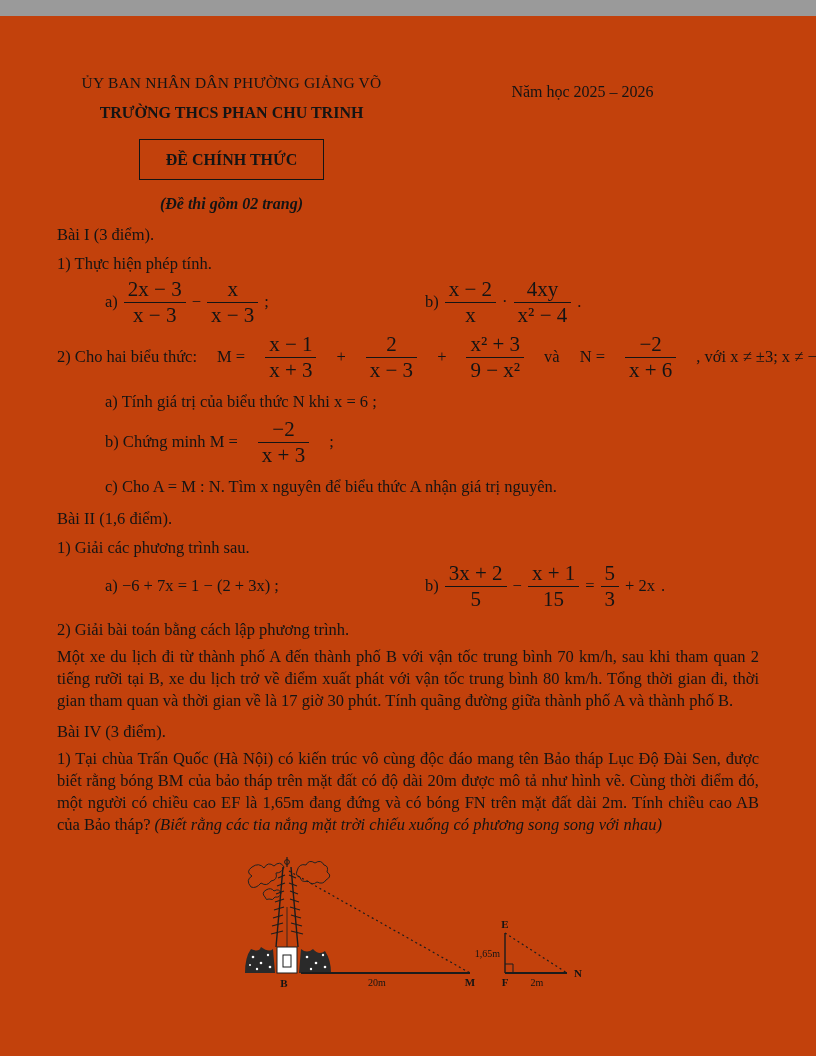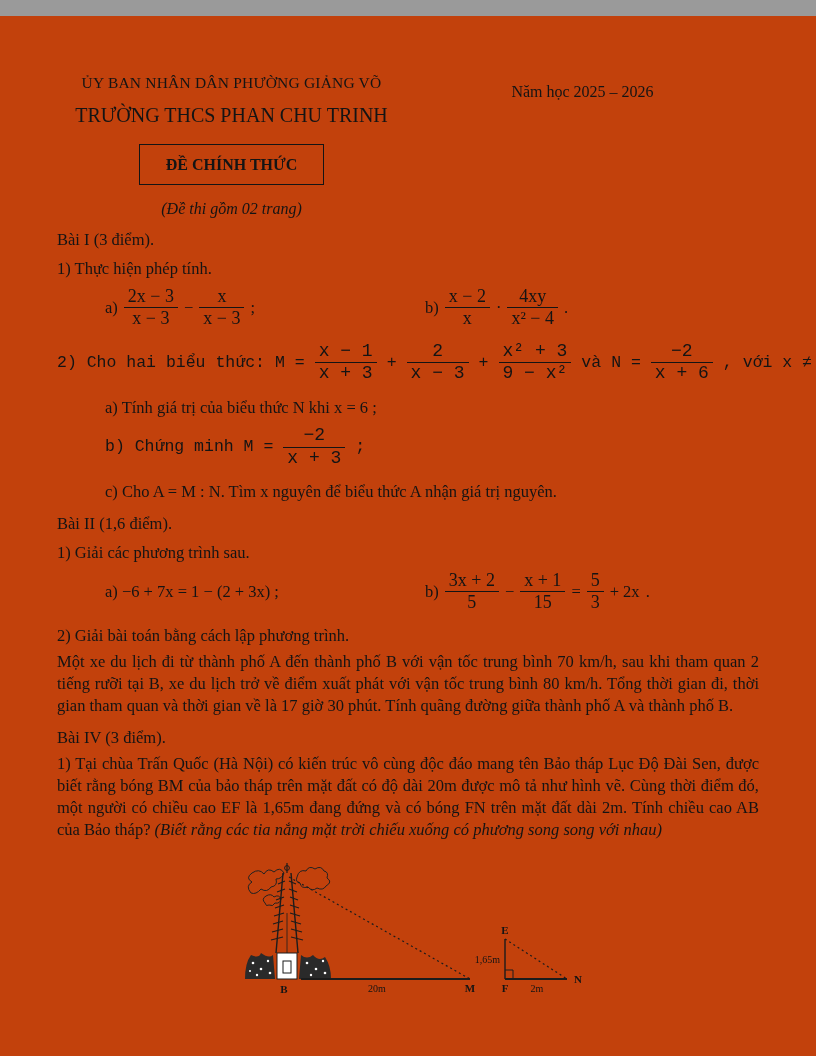--- a/index.html
+++ b/index.html
@@ -16,45 +16,45 @@
     padding:57px 57px 0 57px;
     overflow:hidden;
   }
   .italic { font-style:italic; }
 
   
   .header { display:flex; justify-content:space-between; }
   .header-left  { width:352px; text-align:center; }
   .header-right { width:356px; text-align:center; }
   .org-line    { font-size:15.5px; letter-spacing:.2px; white-space:nowrap; }
-  .school-line { font-size:20px; font-weight:normal; margin-top:9px; white-space:nowrap; }
+  .school-line { font-size:16px; font-weight:bold; margin-top:9px; white-space:nowrap; }
   .official-box{
     display:inline-block; border:1.6px solid #141414;
     padding:9px 26px; margin-top:15px;
     font-weight:bold; font-size:16px; white-space:nowrap;
   }
-  .page-note { font-style:italic; font-size:16px; margin-top:13px; }
+  .page-note { font-style:italic; font-size:16px; margin-top:13px;font-weight:bold; }
   .exam-title   { font-weight:bold; font-size:17.5px; white-space:nowrap; }
   .subject-line { font-weight:bold; font-size:17px; margin-top:9px; }
   .year-line    { font-weight:normal; font-size:16px; margin-top:8px; }
   .time-line    { font-style:italic; font-size:16px; margin-top:6px; }
 
   
   .section-title { font-weight:normal; margin-top:10px; }
   .q-line  { margin-top:7px; }
   .indent  { margin-left:48px; }
 
   .eq-row { position:relative; height:52px; margin-top:2px; }
   .eq-a, .eq-b { position:absolute; top:0; height:100%; display:flex; align-items:center; gap:6px; white-space:nowrap; }
   .eq-a { left:48px; }
   .eq-b { left:368px; }
 
-  .mline { display:flex; align-items:center; gap:10px; margin-top:2px; min-height:54px; white-space:nowrap;font-family:Liberation Mono, monospace; }
-
-  .frac { display:inline-block; vertical-align:middle; text-align:center; line-height:1.08; font-size:18px; }
+  .mline { display:flex; align-items:center; gap:20px; margin-top:2px; min-height:54px; white-space:nowrap; }
+
+  .frac { display:inline-block; vertical-align:middle; text-align:center; line-height:1.08; font-size:21px; }
   .frac .num { display:block; padding:0 4px 1px 4px; border-bottom:1.3px solid #141414; }
   .frac .den { display:block; padding:1px 4px 0 4px; }
 
   .para { text-align:justify; margin-top:5px; }
 
   .figure-wrap { margin-top:16px; margin-left:180px; }
   svg text { font-family:"Liberation Serif", serif; fill:#141414; }
   .fig-label { font-size:11px; font-weight:bold; }
   .fig-dim   { font-size:10px; }
 </style>

